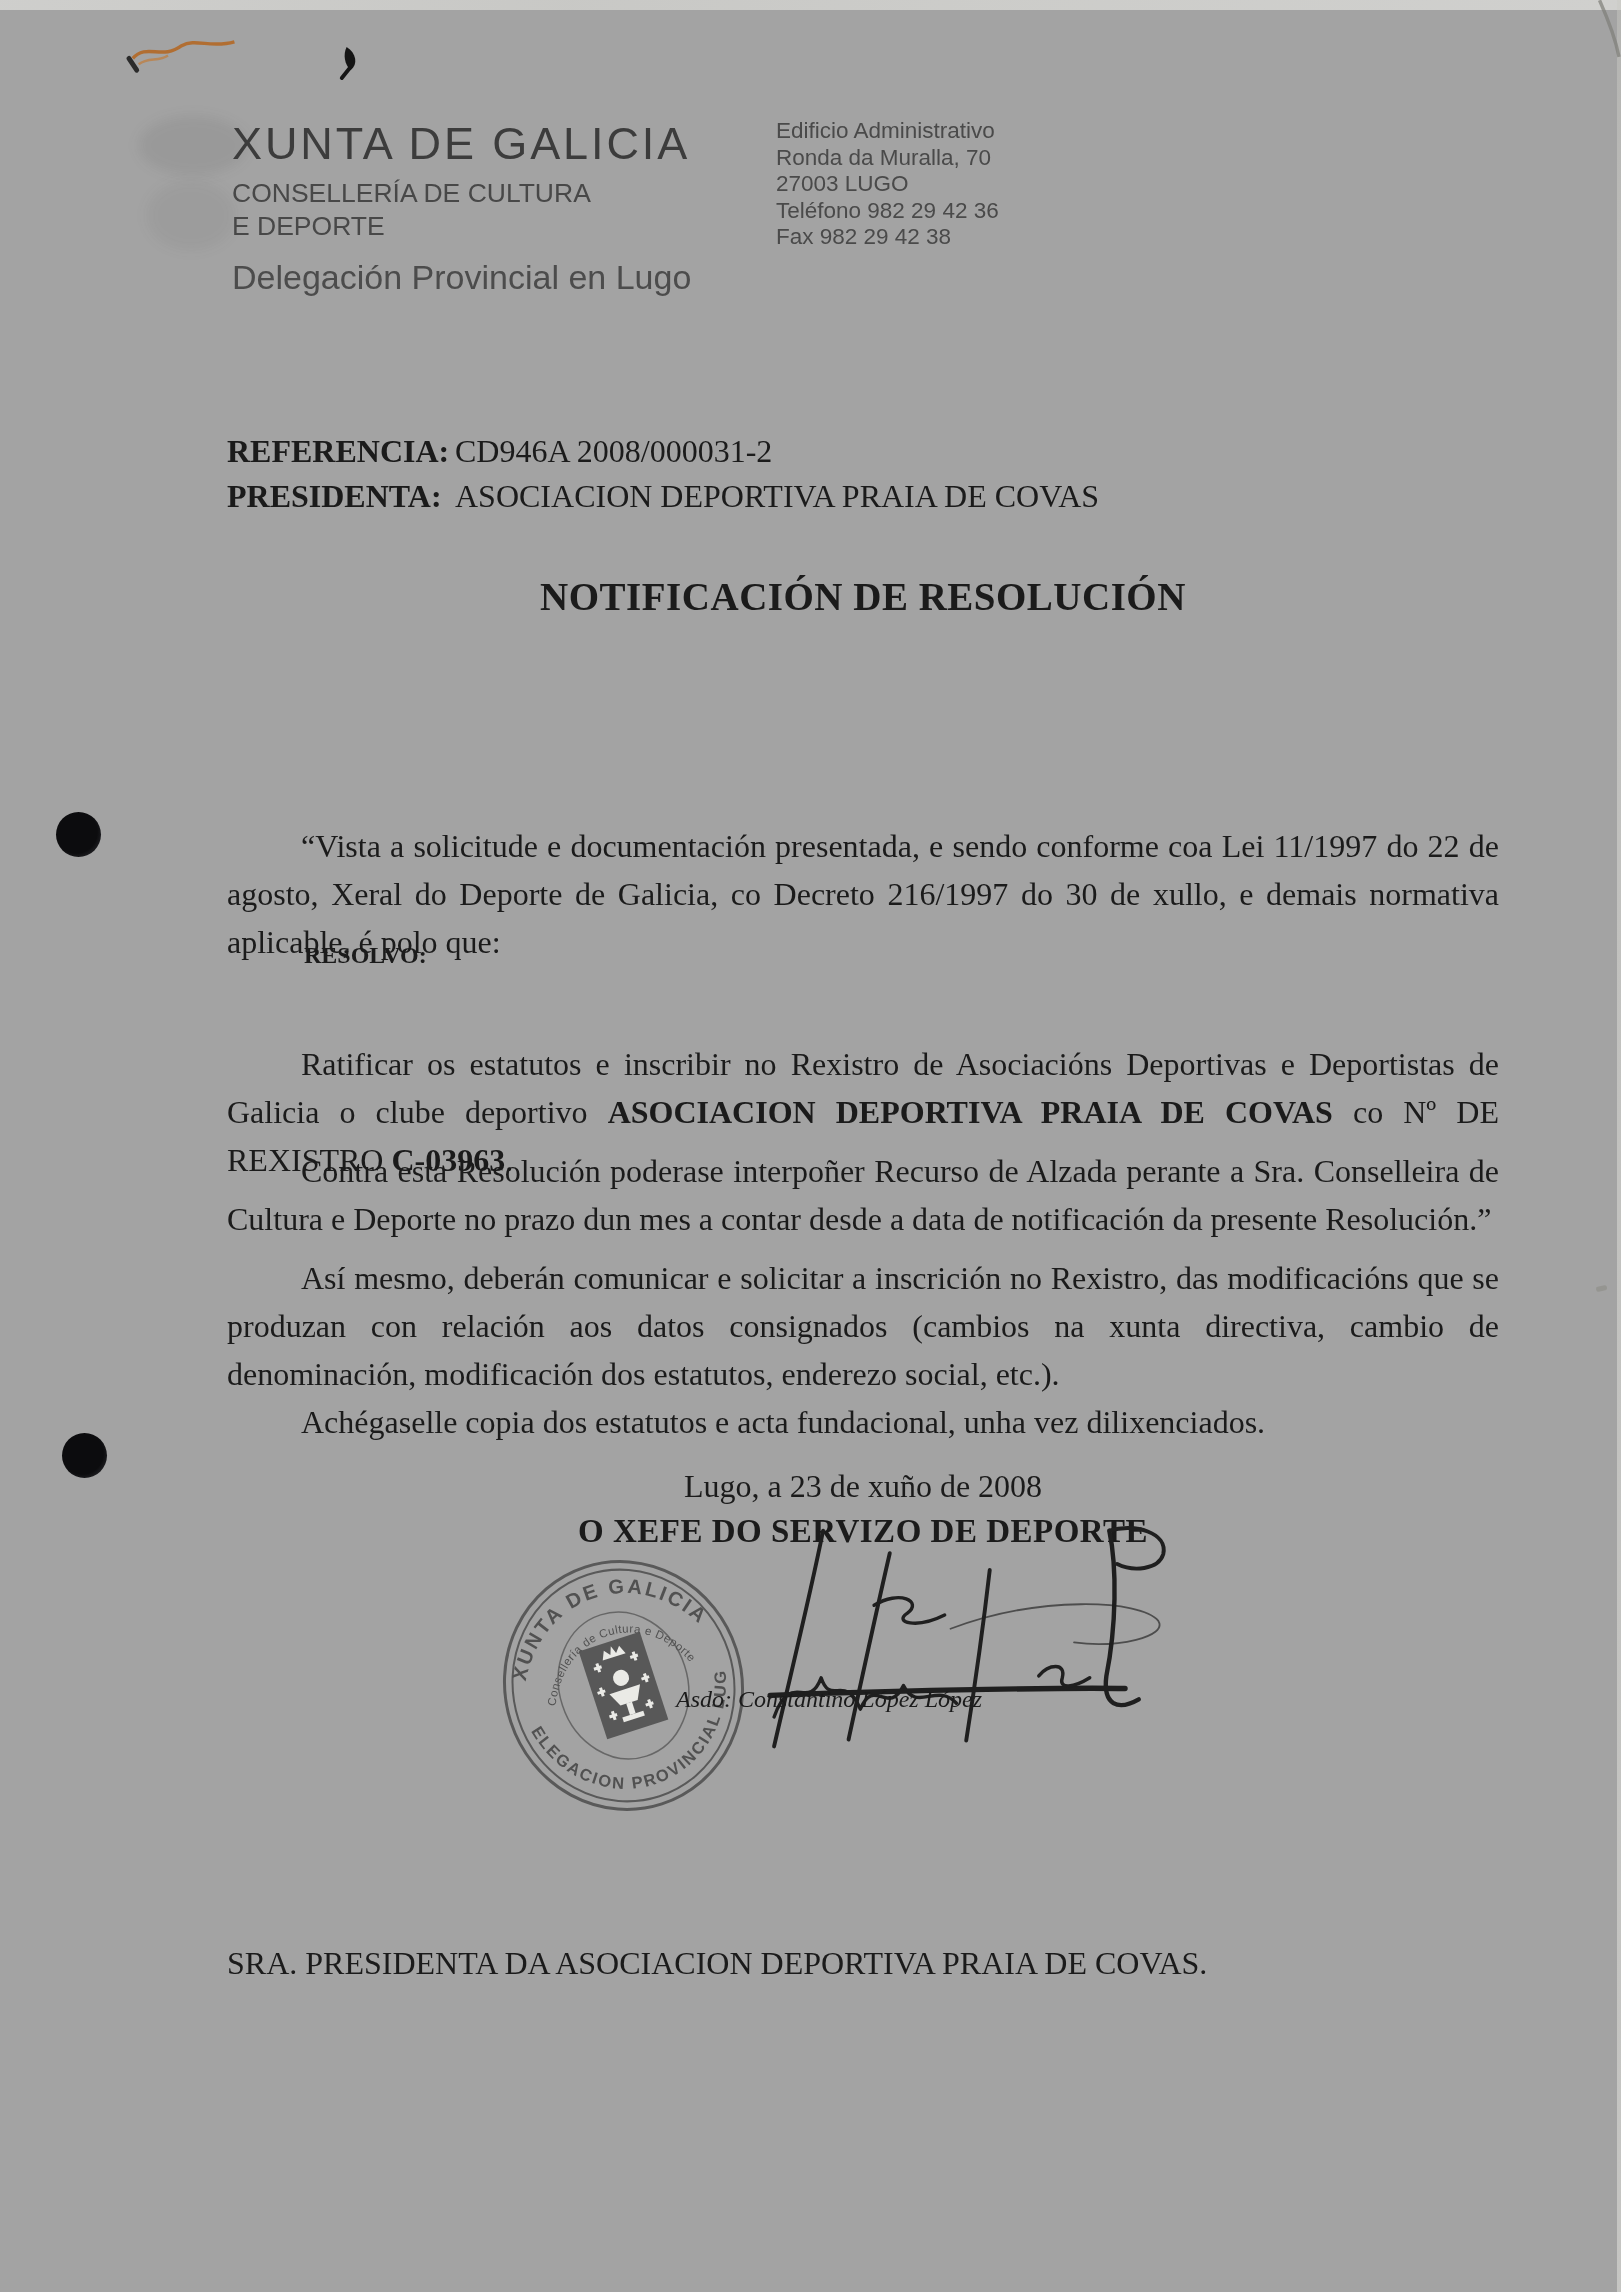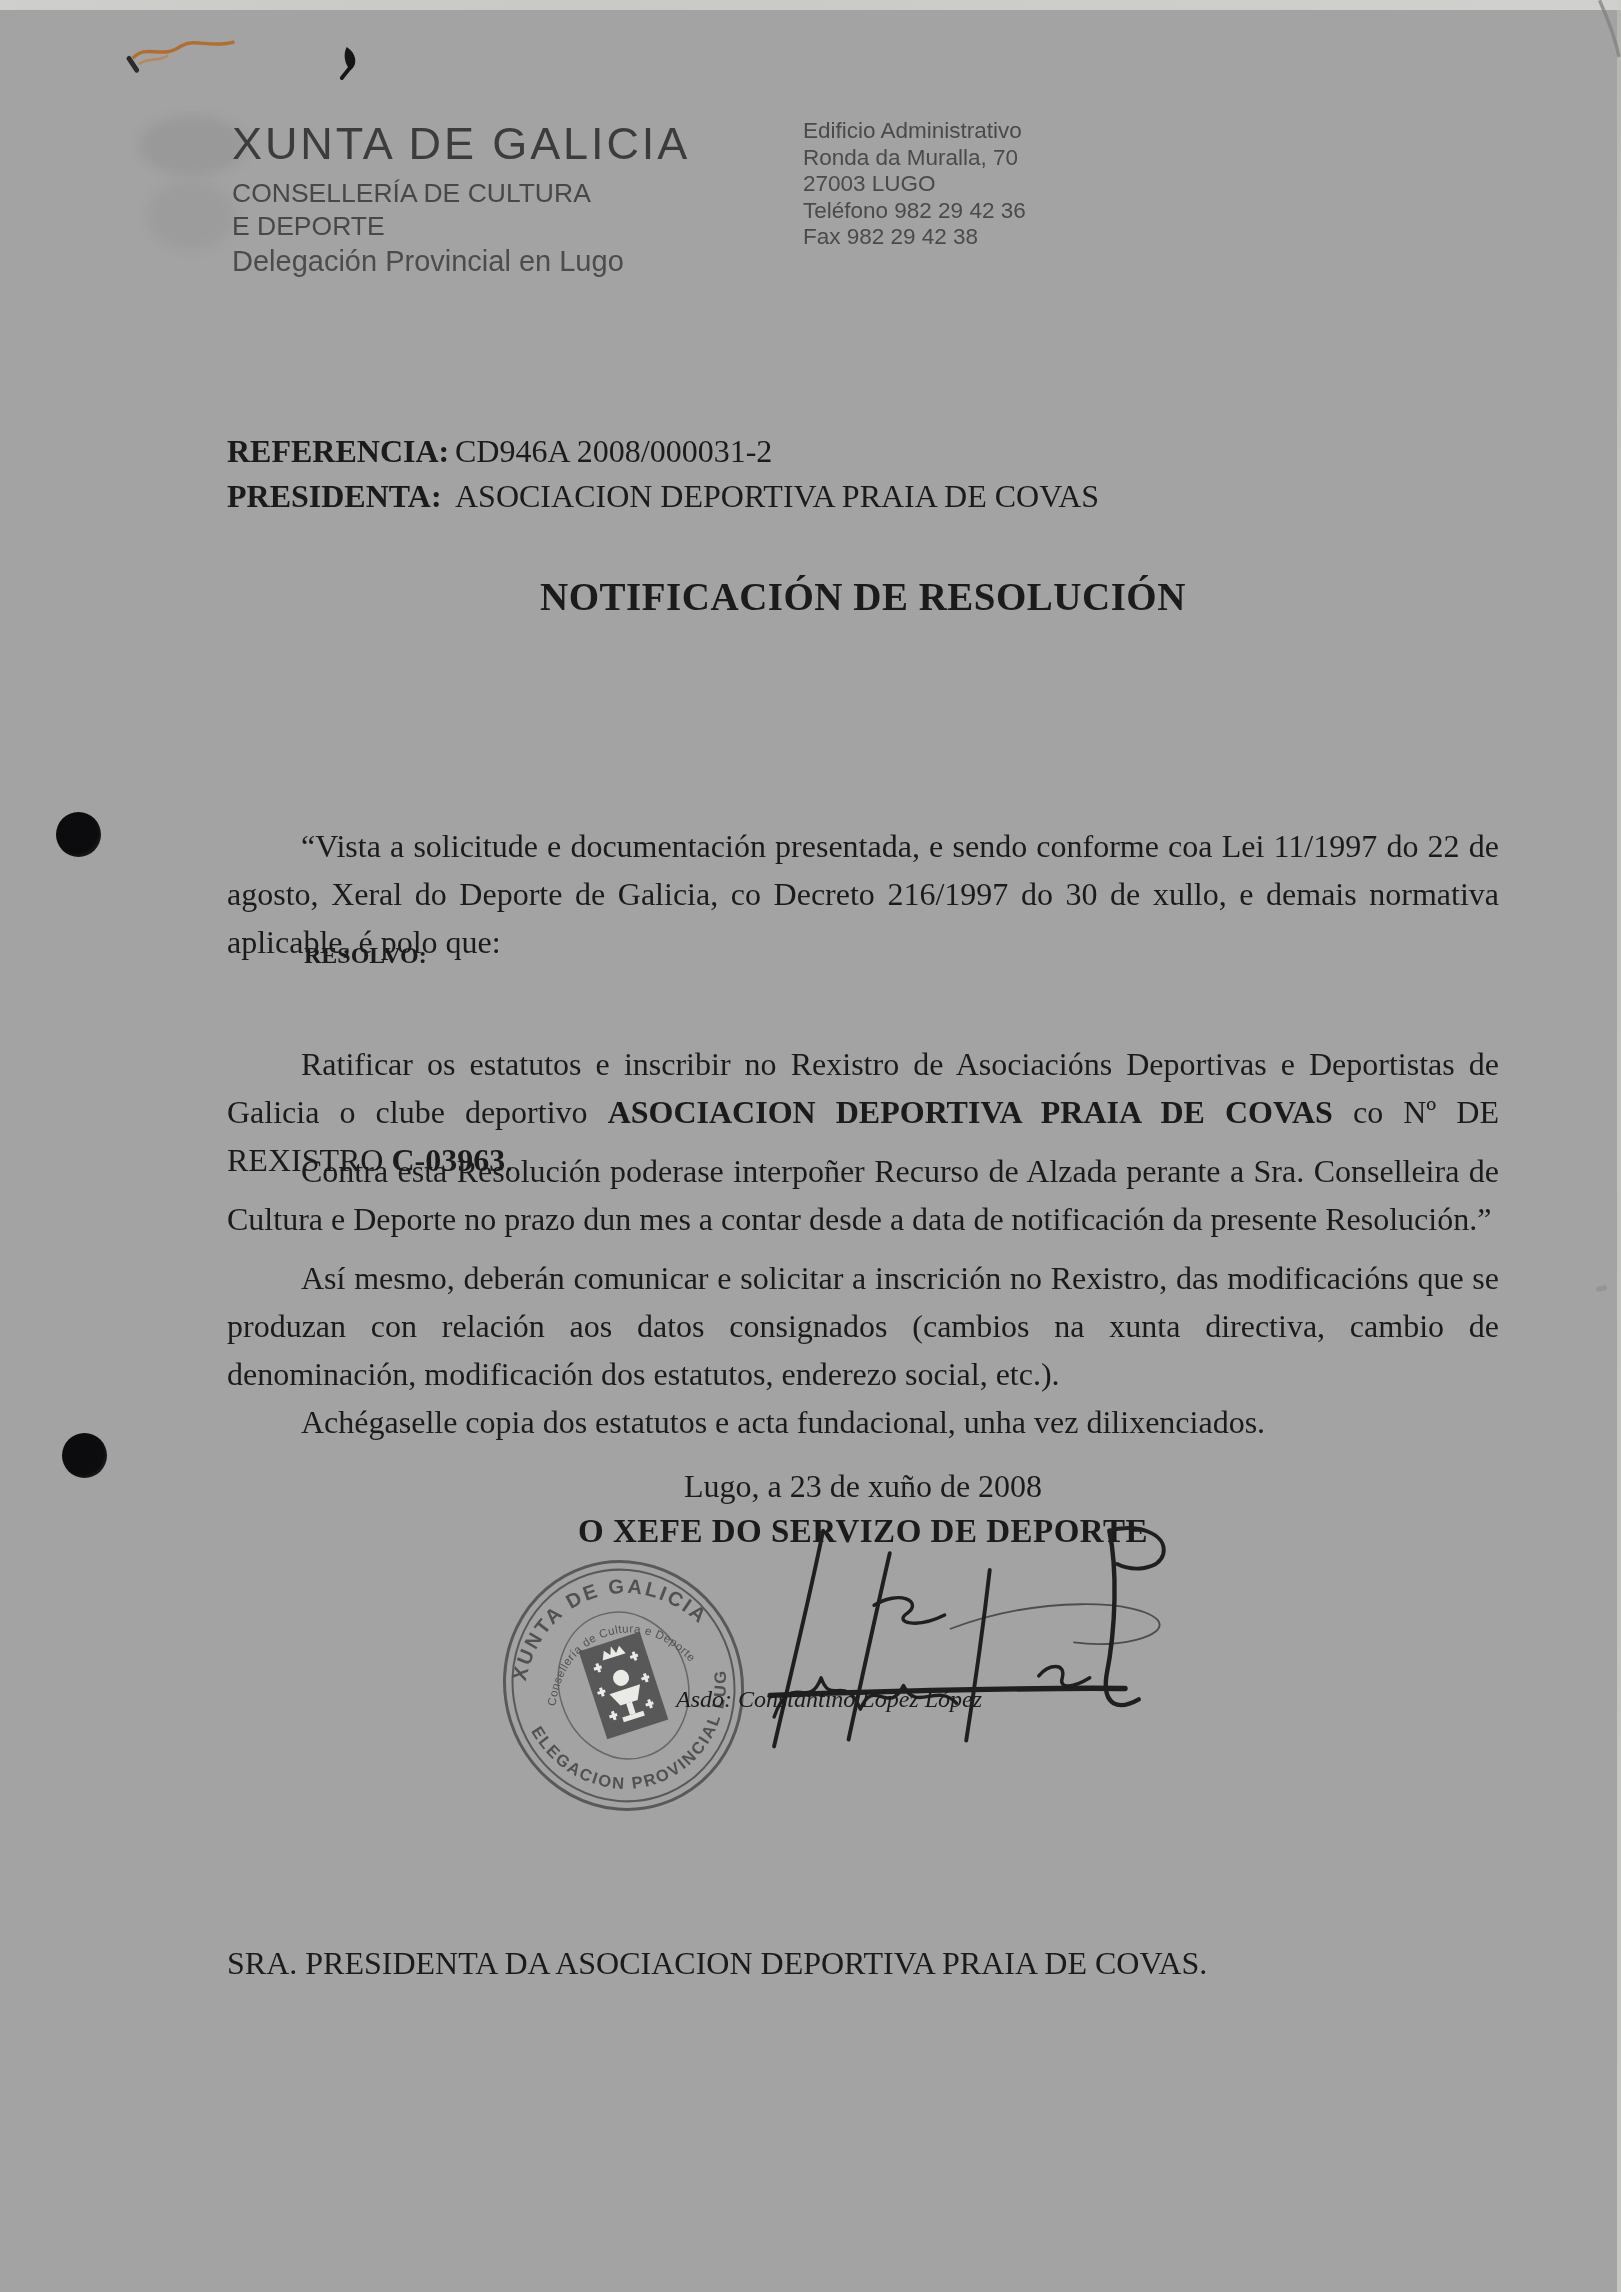--- a/index.html
+++ b/index.html
@@ -19,23 +19,23 @@
   .hole-2{left:62px;top:1433px;}
   .smudge{position:absolute;border-radius:50%;filter:blur(5.9px);background:rgba(70,70,70,.10);}
   .smudge-a{left:139px;top:116px;width:108px;height:59px;}
   .smudge-b{left:147px;top:181px;width:88px;height:69px;background:rgba(70,70,70,.07);}
   .speck{position:absolute;background:#8a8a84;opacity:.55;border-radius:2px;}
   .speck-1{left:1596px;top:1286px;width:10.8px;height:4.9px;transform:rotate(-12deg);}
   
   .hdr-left{position:absolute;left:232px;top:118px;font-family:"Liberation Sans",sans-serif;}
   .org{font-size:45px;letter-spacing:2.9px;color:#3c3c3c;line-height:51px;}
   .dept{font-size:26.5px;color:#484848;line-height:33px;margin-top:7.8px;}
-  .delegation{font-size:29px;color:#4c4c4c;line-height:32px;margin-top:2px;}
+  .delegation{font-size:34px;color:#4c4c4c;line-height:32px;margin-top:18px;}
   .hdr-right{position:absolute;left:776px;top:118px;font-family:"Liberation Sans",sans-serif;
-    font-size:22.5px;line-height:26.5px;color:#4a4a4a;margin-left:27px;}
+    font-size:22.5px;line-height:26.5px;color:#4a4a4a;}
   
   .ref-block{position:absolute;left:227px;top:429px;font-size:32px;line-height:45px;}
   .ref-row{display:flex;}
   .ref-label{font-weight:bold;width:228px;flex:0 0 auto;}
   
   .doc-title{position:absolute;left:227px;top:574px;width:1272px;text-align:center;
     font-weight:bold;font-size:39px;letter-spacing:0.5px;}
   .para{position:absolute;left:227px;width:1272px;font-size:32px;line-height:48px;
     text-align:justify;text-indent:74px;}
   .p1{top:680px;}

